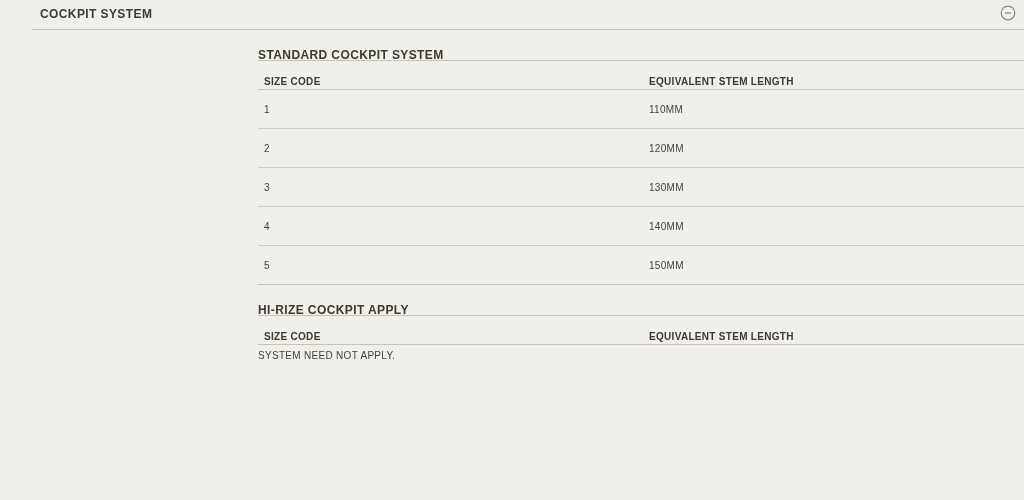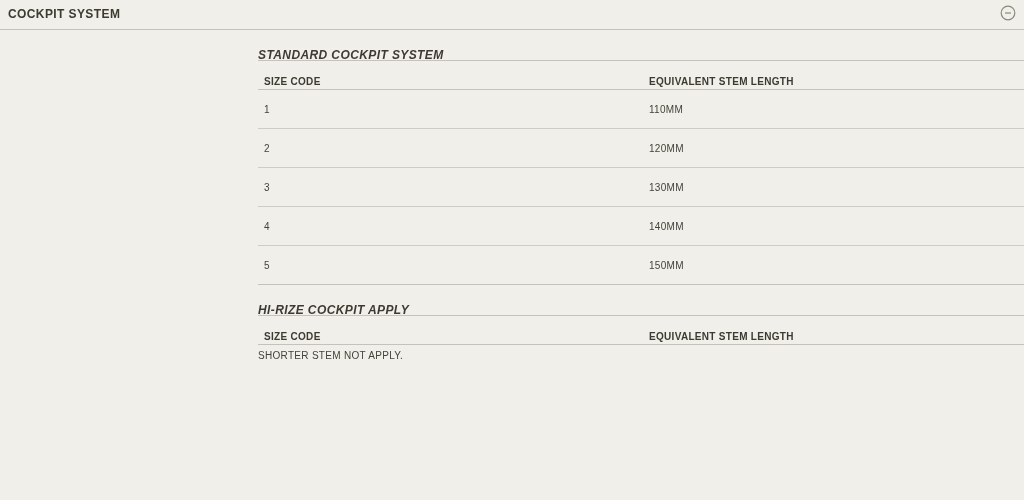--- a/index.html
+++ b/index.html
@@ -12,20 +12,21 @@
     color: #3d3a31;
     font-family: "Liberation Sans", sans-serif;
   }
 
   
   .accordion-header {
     position: relative;
     height: 30px;
     border-bottom: 1px solid #c5c2ba;
     cursor: pointer;
+    margin-left: 32px;
   }
   .accordion-title {
     position: absolute;
     left: 8px;
     top: 7px;
     font-size: 12px;
     font-weight: 700;
     letter-spacing: 0.4px;
     color: #3d3a31;
   }
@@ -47,21 +48,20 @@
     margin-left: 258px;
   }
   .section-title {
     font-size: 12px;
     font-weight: 700;
     letter-spacing: 0.4px;
     padding: 18px 16px 0 0;
     height: 14px;
     line-height: 14px;
     color: #3d3a31;
-    font-style: italic;
   }
   .size-table {
     width: 100%;
     border-collapse: collapse;
     margin-top: 12px;
     table-layout: fixed;
   }
   .size-table th {
     text-align: left;
     font-size: 10px;
@@ -144,15 +144,15 @@
     <thead>
       <tr>
         <th class="col-size">SIZE CODE</th>
         <th>EQUIVALENT STEM LENGTH</th>
       </tr>
     </thead>
     <tbody>
     </tbody>
   </table>
 
-  <div class="footnote">SHORTER STEM NOT APPLY.</div>
+  <div class="footnote">SYSTEM NEED NOT APPLY.</div>
 
 </div>
 
 </body></html>

